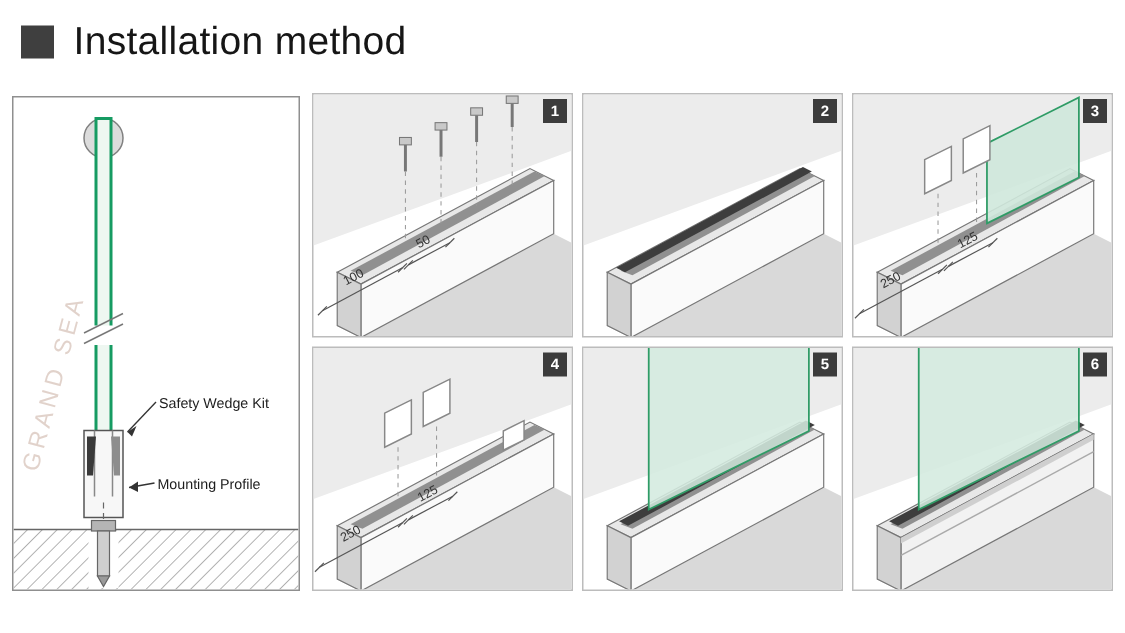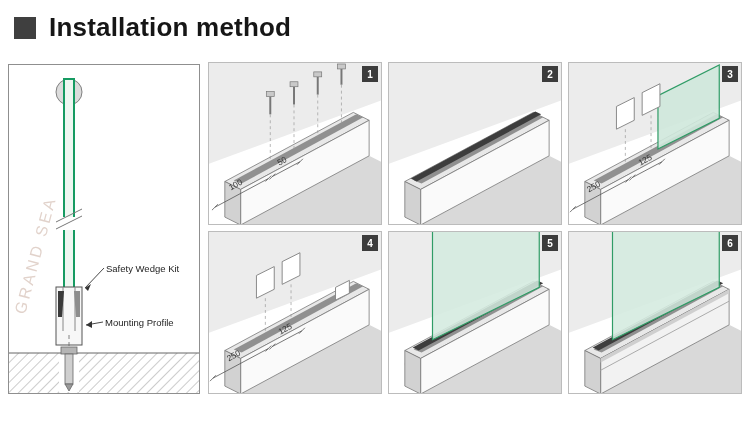--- a/index.html
+++ b/index.html
@@ -1,19 +1,19 @@
 <!DOCTYPE html>
 <html><head>
 <meta charset="utf-8">
 <style>
   * { box-sizing: border-box; }
   html,body { margin:0; padding:0; background:#fff; }
   body { font-family:"Liberation Sans", sans-serif; }
   .page { position:relative; width:750px; height:422px; background:#fff; overflow:hidden; }
-  .header { position:absolute; left:14px; top:12px; display:flex; align-items:center; gap:13px;font-weight:bold; }
+  .header { position:absolute; left:14px; top:12px; display:flex; align-items:center; gap:13px; }
   .title-bullet { width:22px; height:22px; background:#3f3f3f; flex:0 0 auto; }
   .page-title { font-size:26px; color:#161616; letter-spacing:0.2px; }
   .left-panel { position:absolute; left:8px; top:64px; width:192px; height:330px; border:1px solid #8f8f8f; background:#fff; }
   .left-panel svg { display:block; width:100%; height:100%; }
   .grid { position:absolute; left:208px; top:62px; width:534px; height:332px;
           display:grid; grid-template-columns:repeat(3,1fr); grid-template-rows:repeat(2,1fr); gap:6px; }
   .panel { position:relative; border:1px solid #bcbcbc; background:#fff; overflow:hidden; }
   .panel svg { display:block; width:100%; height:100%; }
   .badge { position:absolute; top:3px; right:3px; width:16px; height:16px; background:#3c3c3c;
            color:#fff; font-size:10px; font-weight:bold; display:flex; align-items:center; justify-content:center; }

